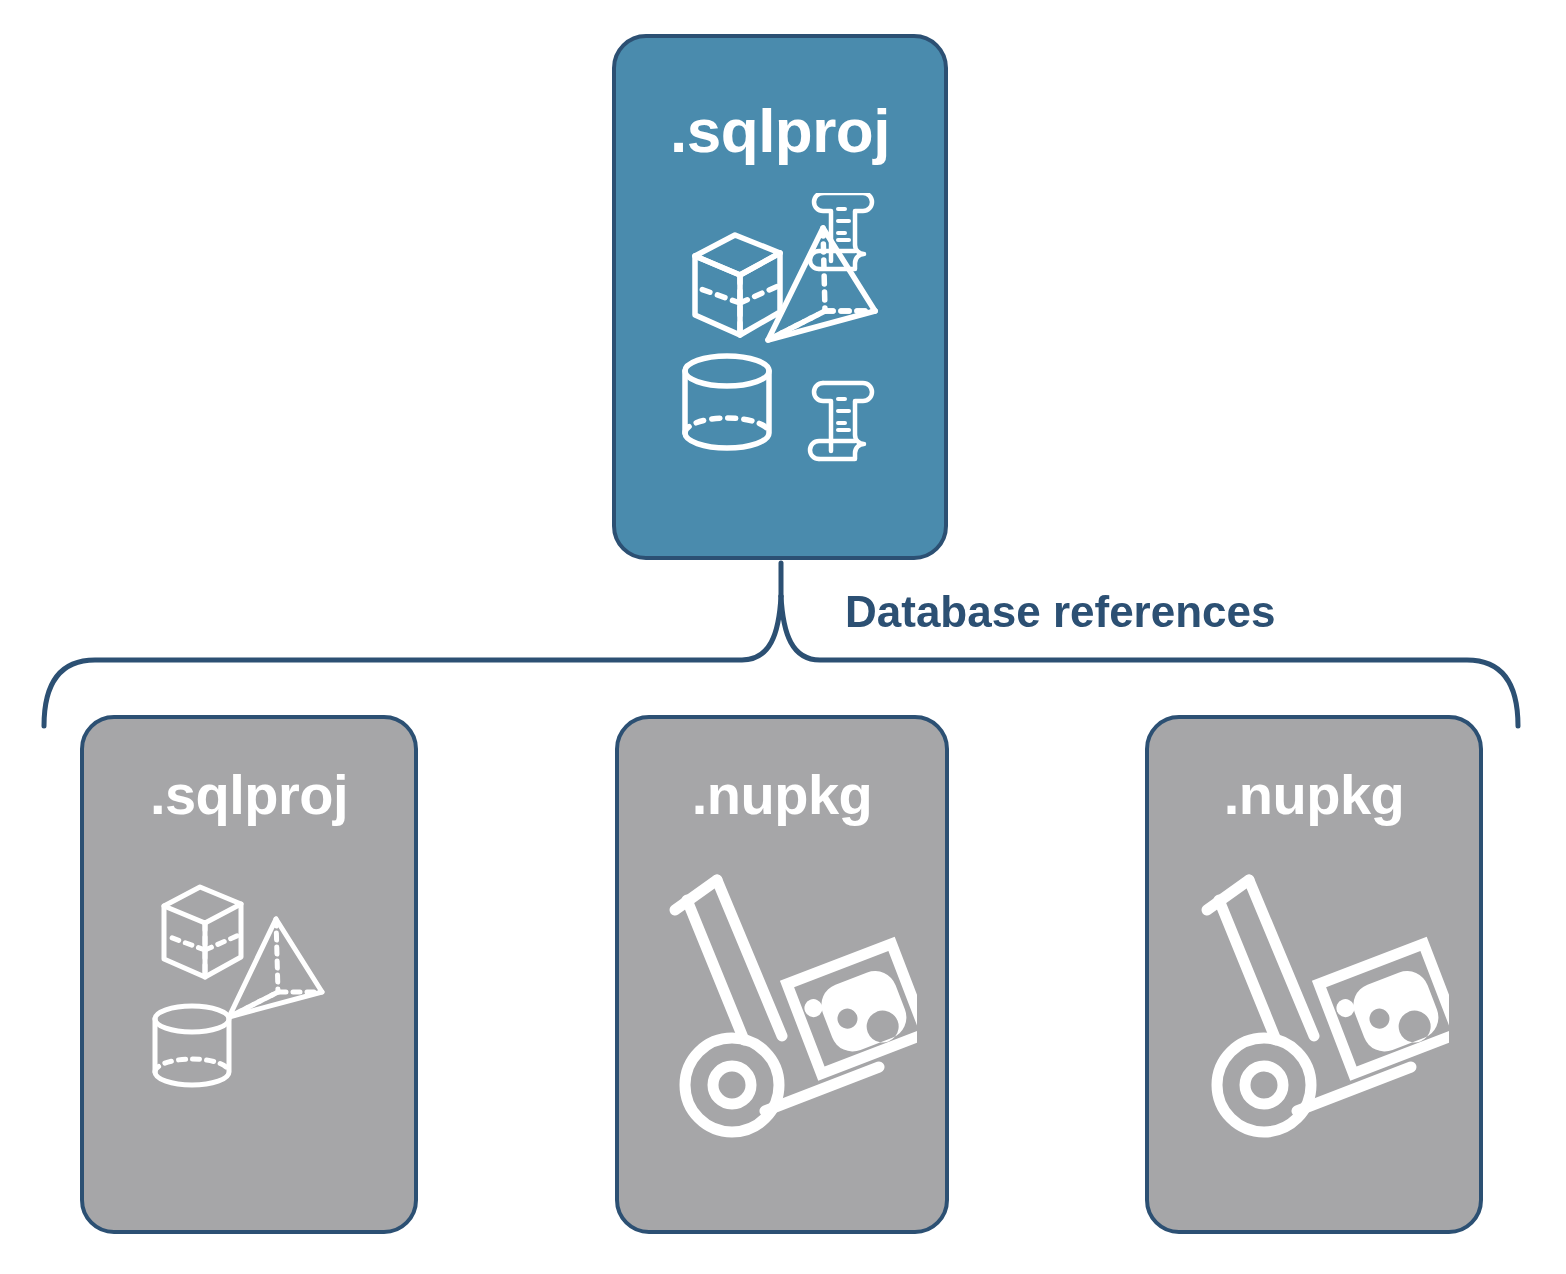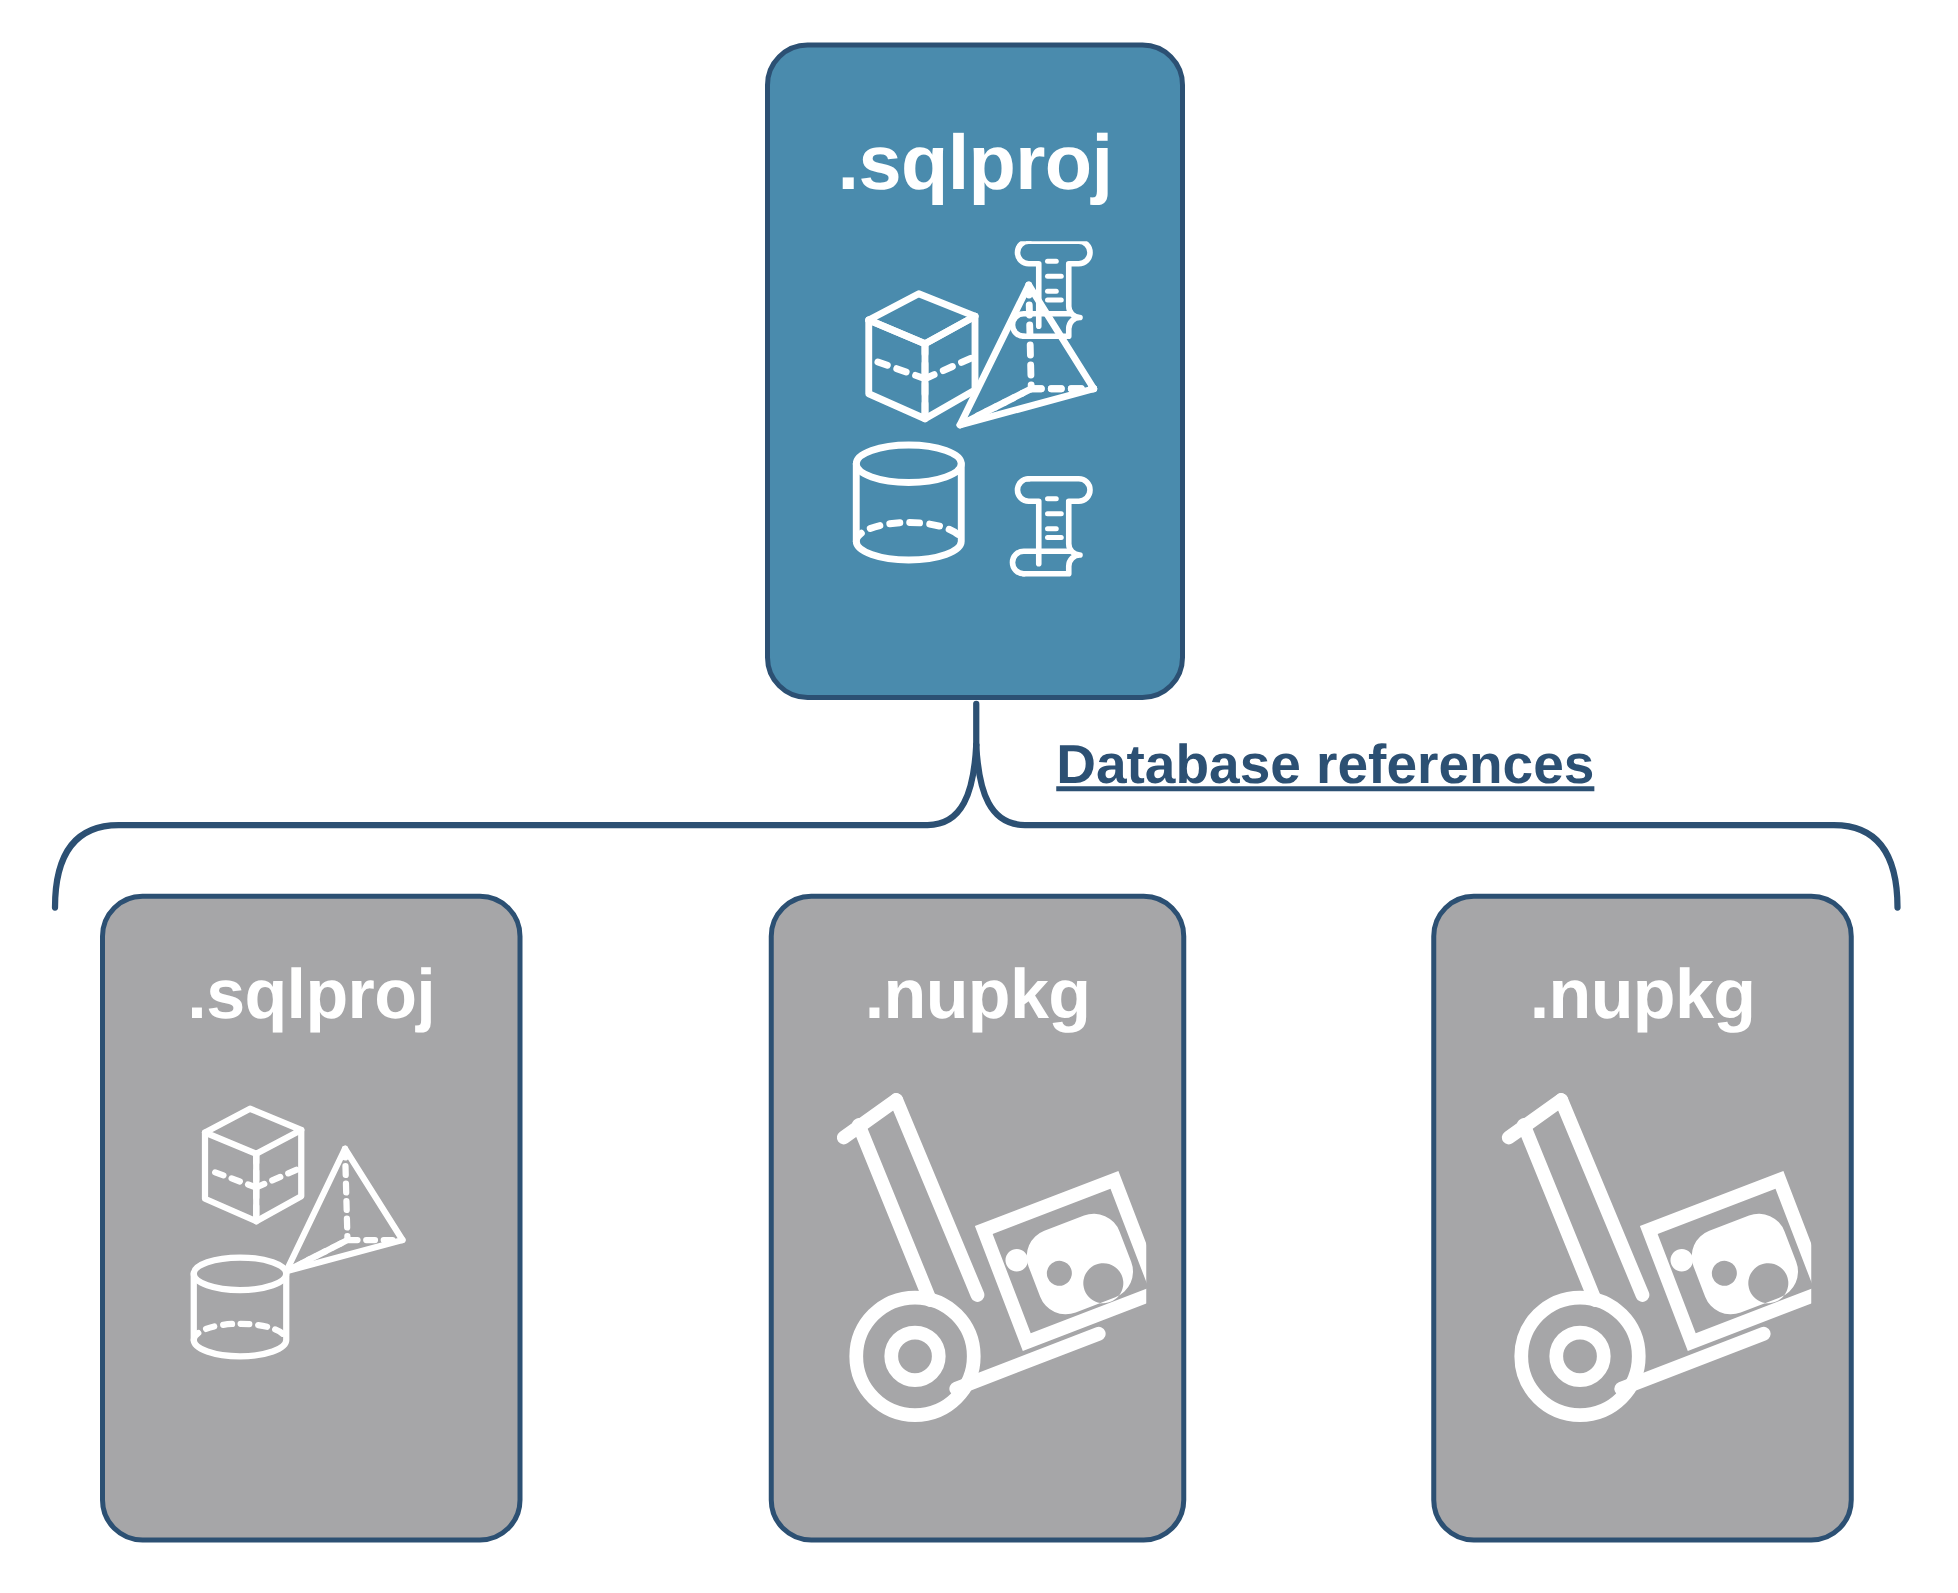--- a/index.html
+++ b/index.html
@@ -57,21 +57,20 @@
     width: 1566px;
     height: 1274px;
     pointer-events: none;
   }
   .edge-label {
     position: absolute;
     color: #2c5073;
     font-weight: bold;
     white-space: nowrap;
     user-select: none;
-    text-decoration: underline;
   }
 </style>
 </head>
 <body>
 
 <div id="stage">
 
   <div class="node node-blue" style="left:612px; top:34px; width:336px; height:526px;">
 
     <div class="node-title" style="top:62px; font-size:62px; line-height:62px;">.sqlproj</div>

